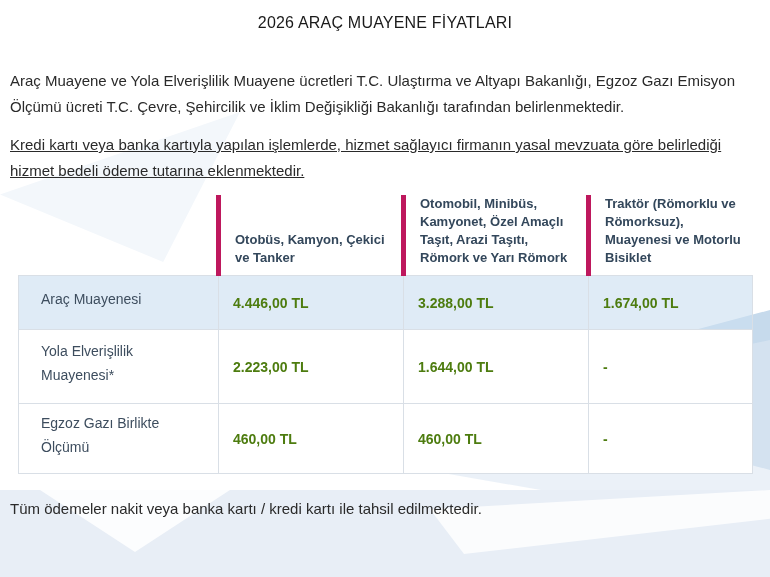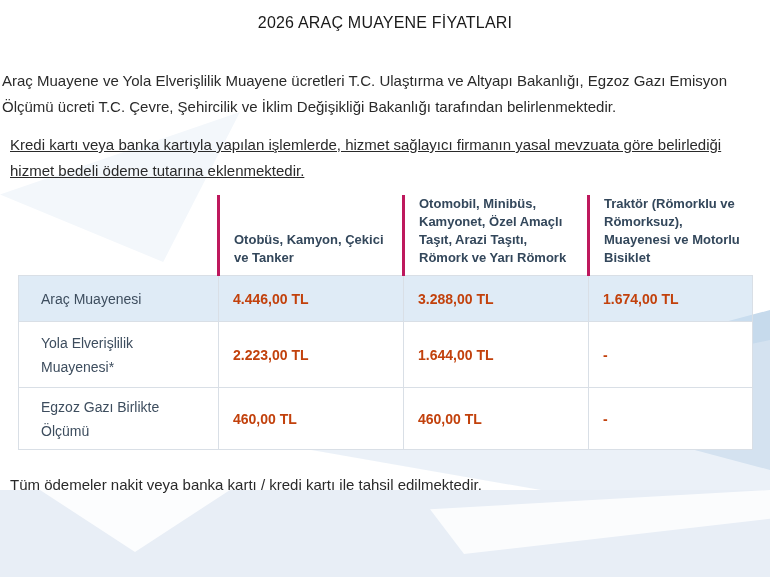--- a/index.html
+++ b/index.html
@@ -20,36 +20,36 @@
     clip-path:polygon(0 55%,100% 0,100% 100%);}
   .band-bottom{left:0;top:490px;width:770px;height:87px;background:#e8eef6;}
   .chev-bot-left{left:40px;top:490px;width:190px;height:62px;background:#ffffff;opacity:.85;
     clip-path:polygon(0 0,100% 0,50% 100%);}
   .chev-bot-right{left:430px;top:490px;width:340px;height:64px;background:#ffffff;opacity:.8;
     clip-path:polygon(0 30%,100% 0,100% 45%,10% 100%);}
   
   .content{position:relative;z-index:1;}
   h1{margin:14px 0 0;text-align:center;font-size:16px;font-weight:normal;color:#1a1a1a;letter-spacing:.2px;}
   p{font-size:15px;line-height:26px;}
-  .intro{margin:36px 2px 0;}
+  .intro{margin:36px 10px 0;}
   .card-note{margin:12px 10px 6px;text-decoration:underline;}
   .footer-note-1{margin:22px 10px 0;}
   
   table{border-collapse:collapse;table-layout:fixed;width:734px;margin:11px 0 0 18px;}
   col.c1{width:200px;} col.c2{width:185px;} col.c3{width:185px;} col.c4{width:164px;}
   thead th{
     vertical-align:bottom;text-align:left;font-size:13px;line-height:18px;
     font-weight:bold;color:#33475b;padding:0 10px 8px 14px;height:52px;
   }
-  thead th + th{border-left:3px solid #be185d;margin-top:17px;}
+  thead th + th{border-left:5px solid #be185d;margin-top:17px;}
   tbody td{border:1px solid #d9dfe6;vertical-align:middle;}
   tbody tr.blue{background:rgba(203,222,240,0.62);}
   tbody tr.white{background:#ffffff;border-radius:27px;}
-  td.lbl{font-size:14px;line-height:24px;color:#3d4d5e;padding:6px 12px 6px 22px;}
-  td.val{font-size:14px;font-weight:bold;color:#c2410c;padding:6px 10px 6px 14px;}
+  td.lbl{font-size:14px;line-height:24px;color:#3d4d5e;padding:6px 12px 14px 22px;}
+  td.val{font-size:14px;font-weight:bold;color:#4d7c0f;padding:6px 10px 6px 14px;}
   tr.r1 td{height:33px;} tr.r2 td{height:53px;} tr.r3 td{height:90px;} tr.r4 td{height:49px;}
 </style>
 </head>
 <body>
 
 <div class="bg">
   <div class="tri-topleft"></div>
   <div class="chev-mid-dark"></div>
   <div class="chev-mid-light"></div>
   <div class="band-bottom"></div>

